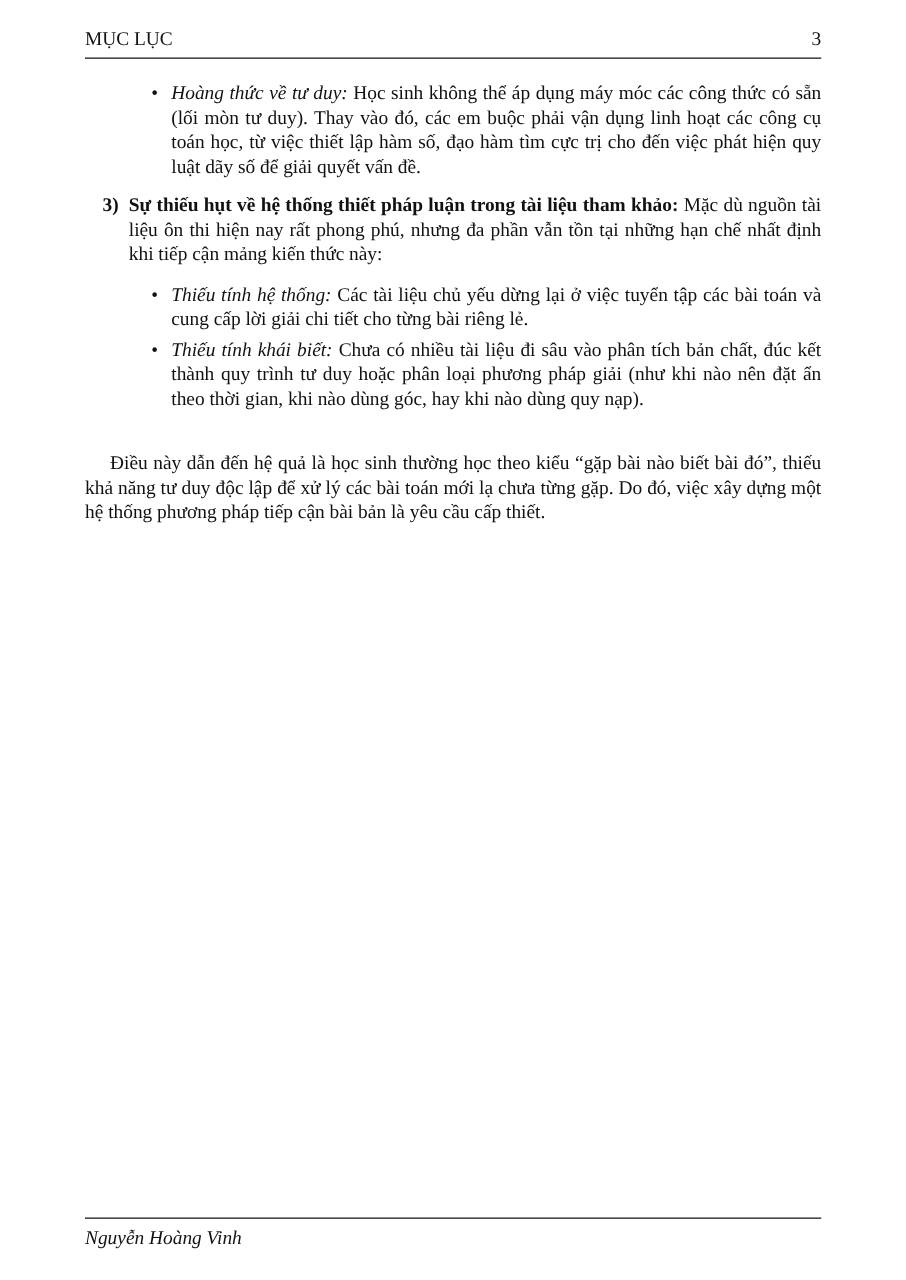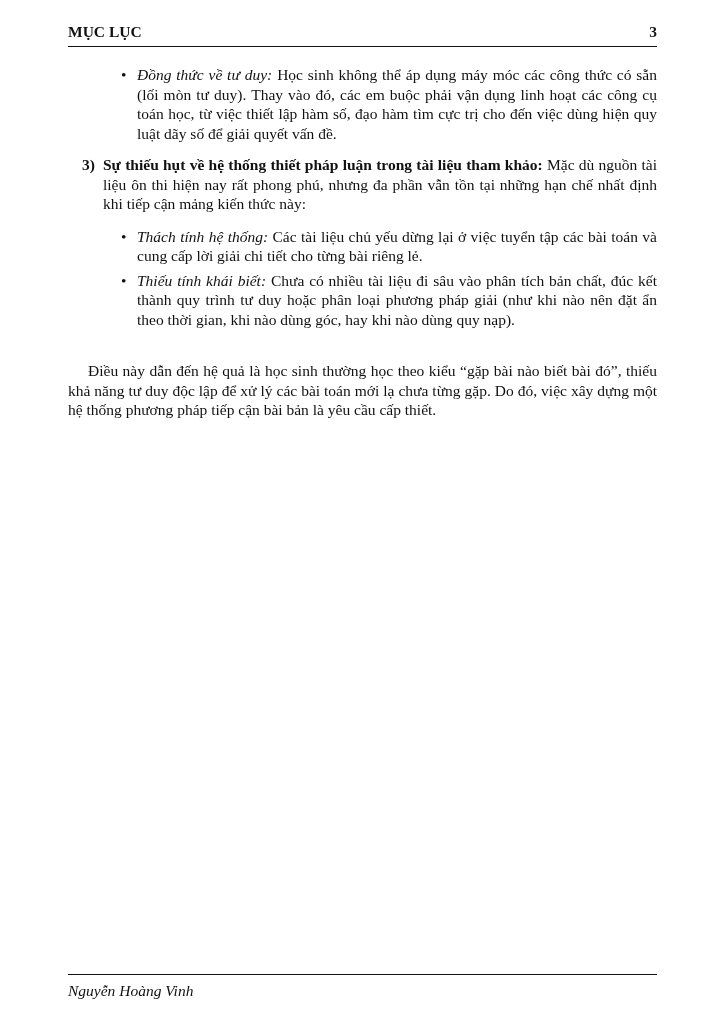--- a/index.html
+++ b/index.html
@@ -22,21 +22,20 @@
   .header {
     position: absolute;
     top: 22px;
     left: 68px;
     right: 68px;
   }
   .header-row {
     display: flex;
     justify-content: space-between;
     align-items: baseline;
-    font-weight: bold;
   }
   .rule {
     height: 0;
     border-bottom: 1px solid #111111;
   }
   .header .rule {
     margin-top: 4px;
   }
   
   .content {
@@ -113,32 +112,32 @@
       <span>MỤC LỤC</span>
       <span>3</span>
     </div>
     <div class="rule"></div>
   </div>
 
   <div class="content">
 
     <div class="bullet bullet-top">
       <span class="dot">•</span>
-      <span class="lead-italic">Đồng thức về tư duy: </span><span>Học sinh không thể áp dụng máy móc các công thức có sẵn (lối mòn tư duy). Thay vào đó, các em buộc phải vận dụng linh hoạt các công cụ toán học, từ việc thiết lập hàm số, đạo hàm tìm cực trị cho đến việc dùng hiện quy luật dãy số để giải quyết vấn đề.</span>
+      <span class="lead-italic">Hoàng thức về tư duy: </span><span>Học sinh không thể áp dụng máy móc các công thức có sẵn (lối mòn tư duy). Thay vào đó, các em buộc phải vận dụng linh hoạt các công cụ toán học, từ việc thiết lập hàm số, đạo hàm tìm cực trị cho đến việc phát hiện quy luật dãy số để giải quyết vấn đề.</span>
     </div>
 
     <div class="item3">
       <span class="marker">3)</span>
       <span class="lead-bold">Sự thiếu hụt về hệ thống thiết pháp luận trong tài liệu tham khảo: </span><span>Mặc dù nguồn tài liệu ôn thi hiện nay rất phong phú, nhưng đa phần vẫn tồn tại những hạn chế nhất định khi tiếp cận mảng kiến thức này:</span>
     </div>
 
     <div class="sub-bullets">
       <div class="bullet">
         <span class="dot">•</span>
-        <span class="lead-italic">Thách tính hệ thống: </span><span>Các tài liệu chủ yếu dừng lại ở việc tuyển tập các bài toán và cung cấp lời giải chi tiết cho từng bài riêng lẻ.</span>
+        <span class="lead-italic">Thiếu tính hệ thống: </span><span>Các tài liệu chủ yếu dừng lại ở việc tuyển tập các bài toán và cung cấp lời giải chi tiết cho từng bài riêng lẻ.</span>
       </div>
       <div class="bullet">
         <span class="dot">•</span>
         <span class="lead-italic">Thiếu tính khái biết: </span><span>Chưa có nhiều tài liệu đi sâu vào phân tích bản chất, đúc kết thành quy trình tư duy hoặc phân loại phương pháp giải (như khi nào nên đặt ẩn theo thời gian, khi nào dùng góc, hay khi nào dùng quy nạp).</span>
       </div>
     </div>
 
     <p class="closing">Điều này dẫn đến hệ quả là học sinh thường học theo kiểu “gặp bài nào biết bài đó”, thiếu khả năng tư duy độc lập để xử lý các bài toán mới lạ chưa từng gặp. Do đó, việc xây dựng một hệ thống phương pháp tiếp cận bài bản là yêu cầu cấp thiết.</p>
 
   </div>

